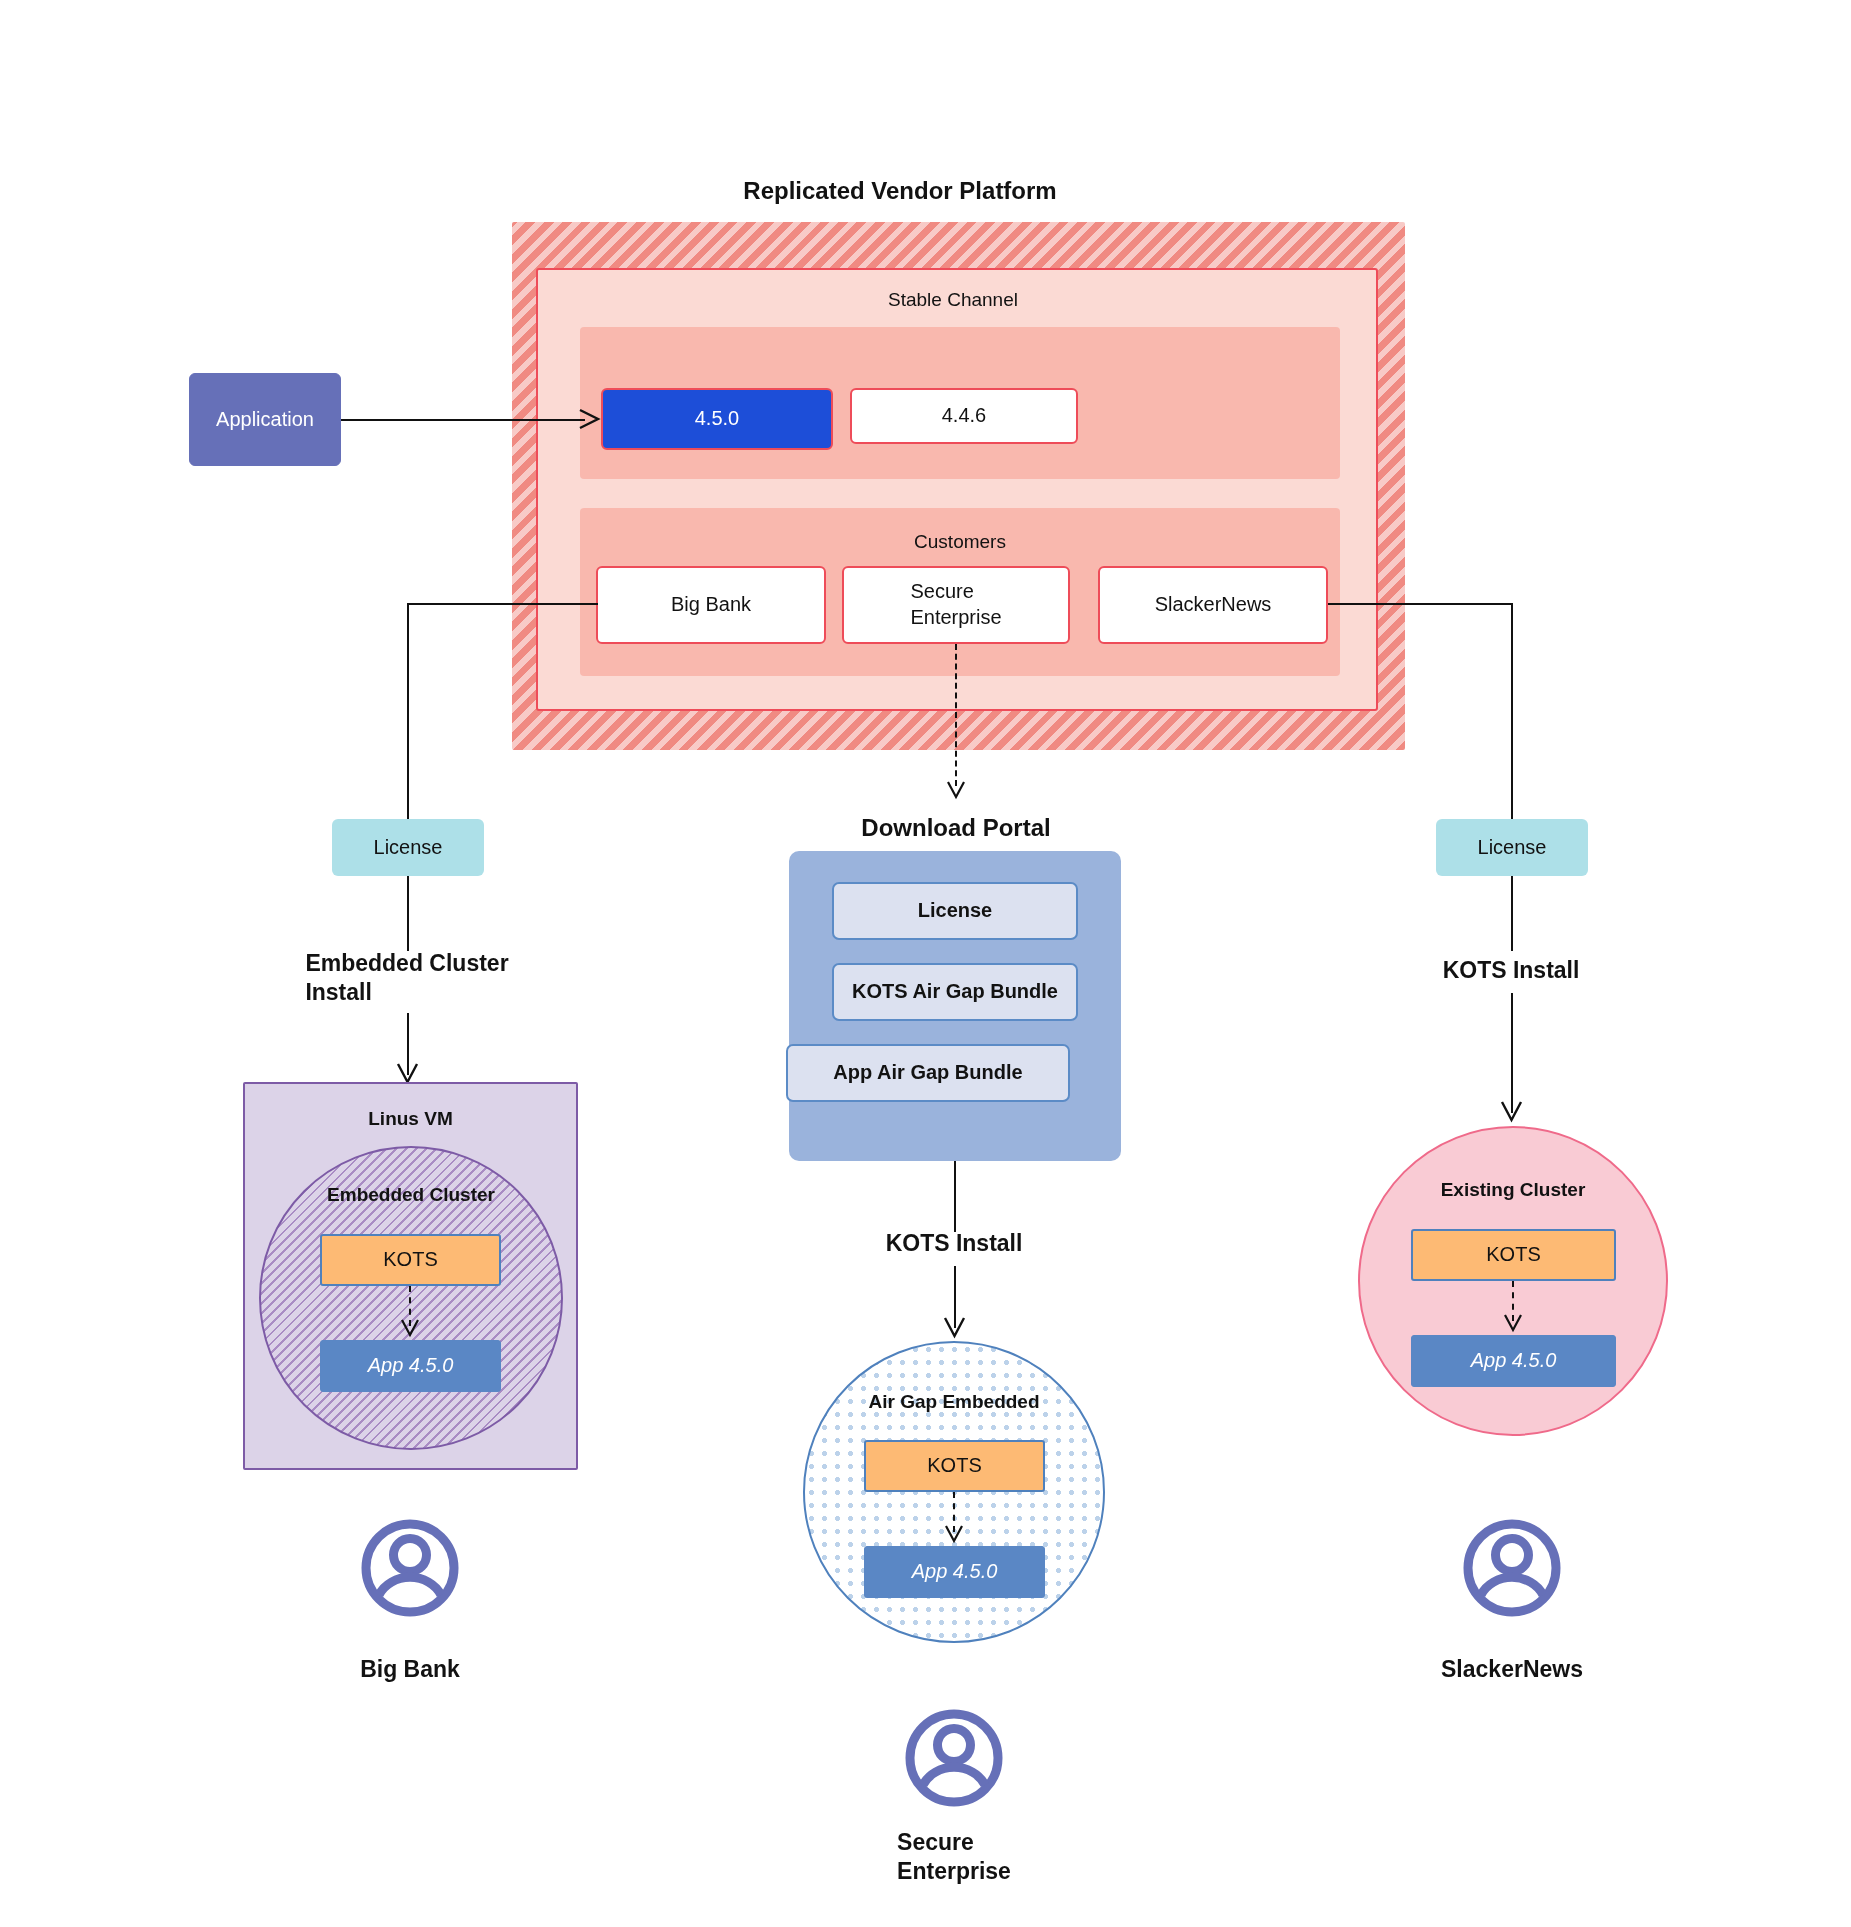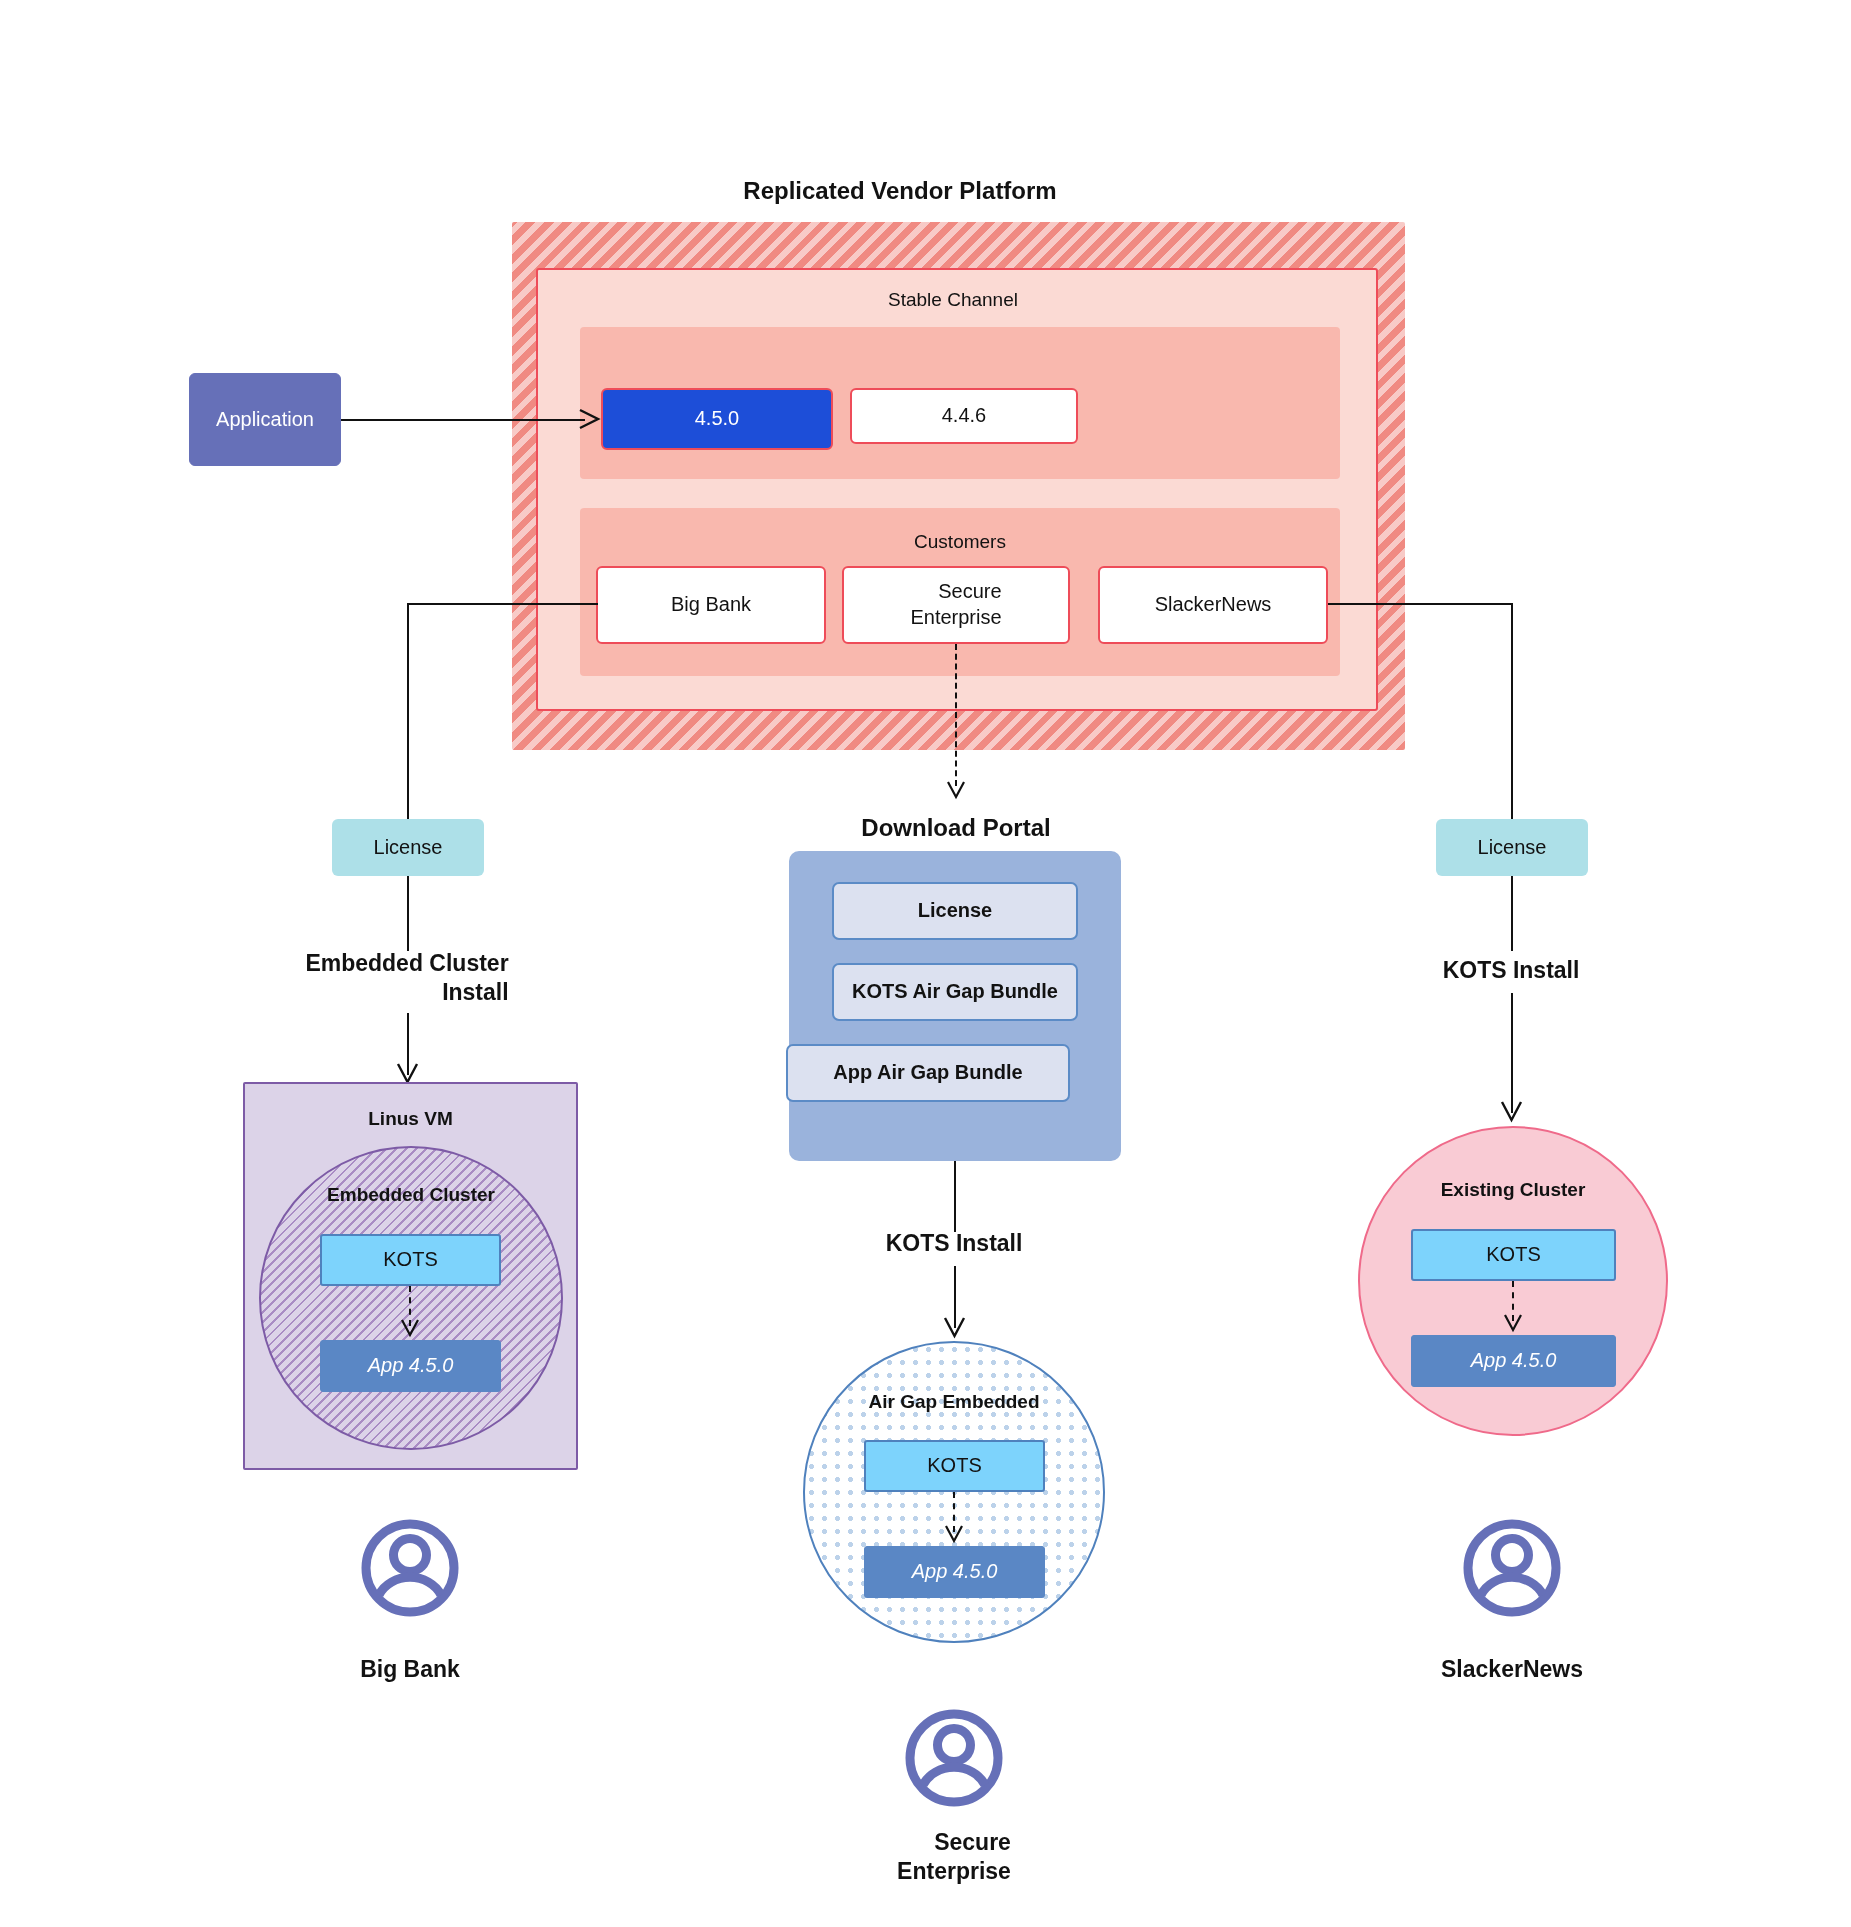--- a/index.html
+++ b/index.html
@@ -18,21 +18,21 @@
     background: #ffffff;
     overflow: hidden;
   }
   .abs { position: absolute; box-sizing: border-box; }
 
   
   .ctr {
     display: flex;
     align-items: center;
     justify-content: center;
-    text-align: right;
+    text-align: left;
     line-height: 1.28;
   }
 
   
   .diagram-title {
     font-size: 24px;
     font-weight: bold;
     color: #121212;
     white-space: nowrap;
   }
@@ -157,21 +157,21 @@
     border: 2px solid #ef6a8a;
     background: #f9cbd4;
   }
 
   .cluster-title {
     font-size: 19px;
     font-weight: bold;
     color: #121212;
   }
   .kots-box {
-    background: #7dd3fc;
+    background: #fdba74;
     border: 2px solid #4f81bd;
     border-radius: 3px;
     font-size: 20px;
     color: #121212;
   }
   .app-box {
     background: #5a87c5;
     border: 1px solid #5a87c5;
     border-radius: 3px;
     font-size: 20px;

